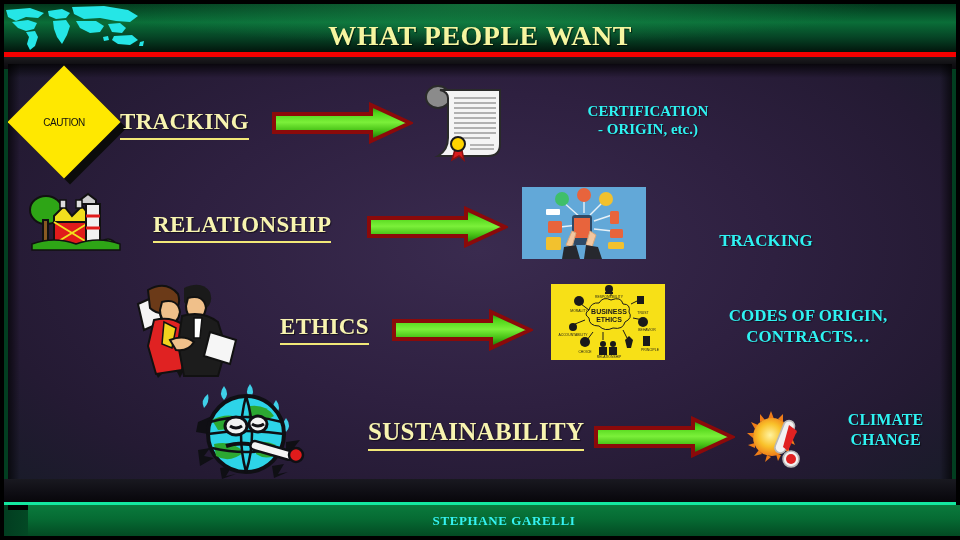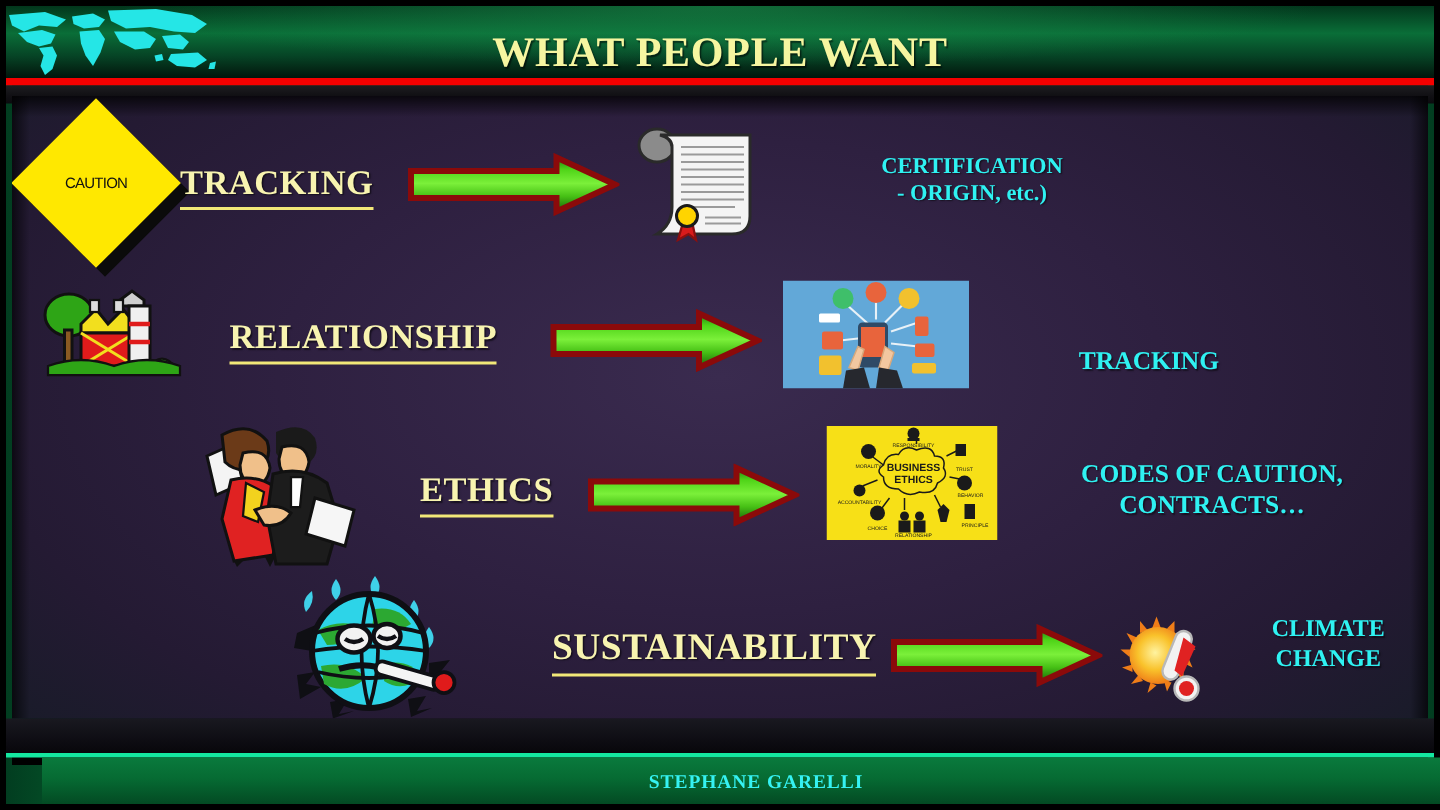--- a/index.html
+++ b/index.html
@@ -296,21 +296,21 @@
           <text x="92" y="30" text-anchor="middle">TRUST</text>
           <text x="96" y="47" text-anchor="middle">BEHAVIOR</text>
           <text x="99" y="67" text-anchor="middle">PRINCIPLE</text>
           <text x="22" y="52" text-anchor="middle">ACCOUNTABILITY</text>
           <text x="34" y="69" text-anchor="middle">CHOICE</text>
           <text x="58" y="74" text-anchor="middle">RELATIONSHIP</text>
         </g>
       </svg>
 
       <div class="rhs-text" style="left:660px;top:32px;width:280px;font-size:17px;">
-        <div>CODES OF CAUTION,</div>
+        <div>CODES OF ORIGIN,</div>
         <div>CONTRACTS…</div>
       </div>
     </div>
 
     <div class="row" style="left:0;top:318px;width:944px;height:97px;">
 
       <svg class="pic" style="left:182px;top:0px;" width="118" height="97" viewBox="0 0 118 97">
         <g fill="#0f0f14">
           <path d="M8 40 L22 34 L18 44 L28 42 L18 52 L6 50 Z"></path>
           <path d="M8 68 L20 66 L14 74 L24 76 L10 84 Z"></path>

